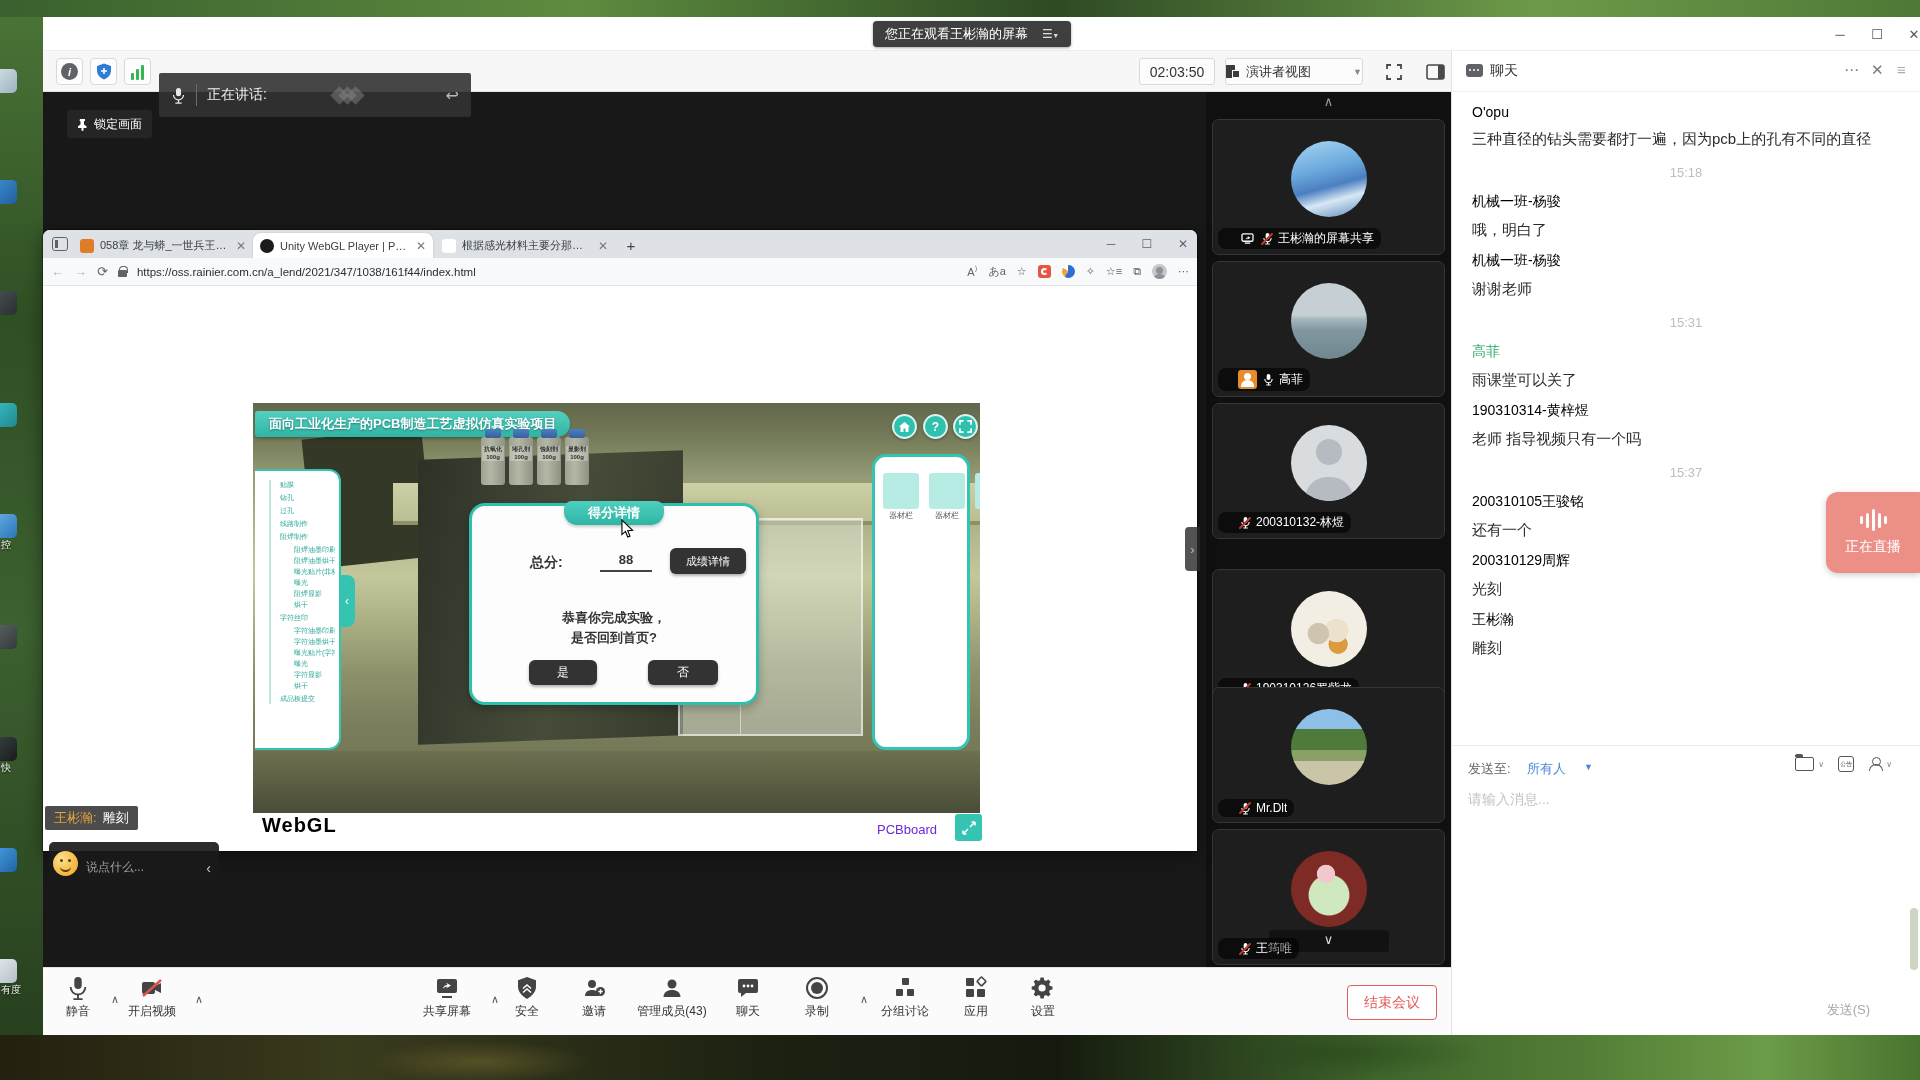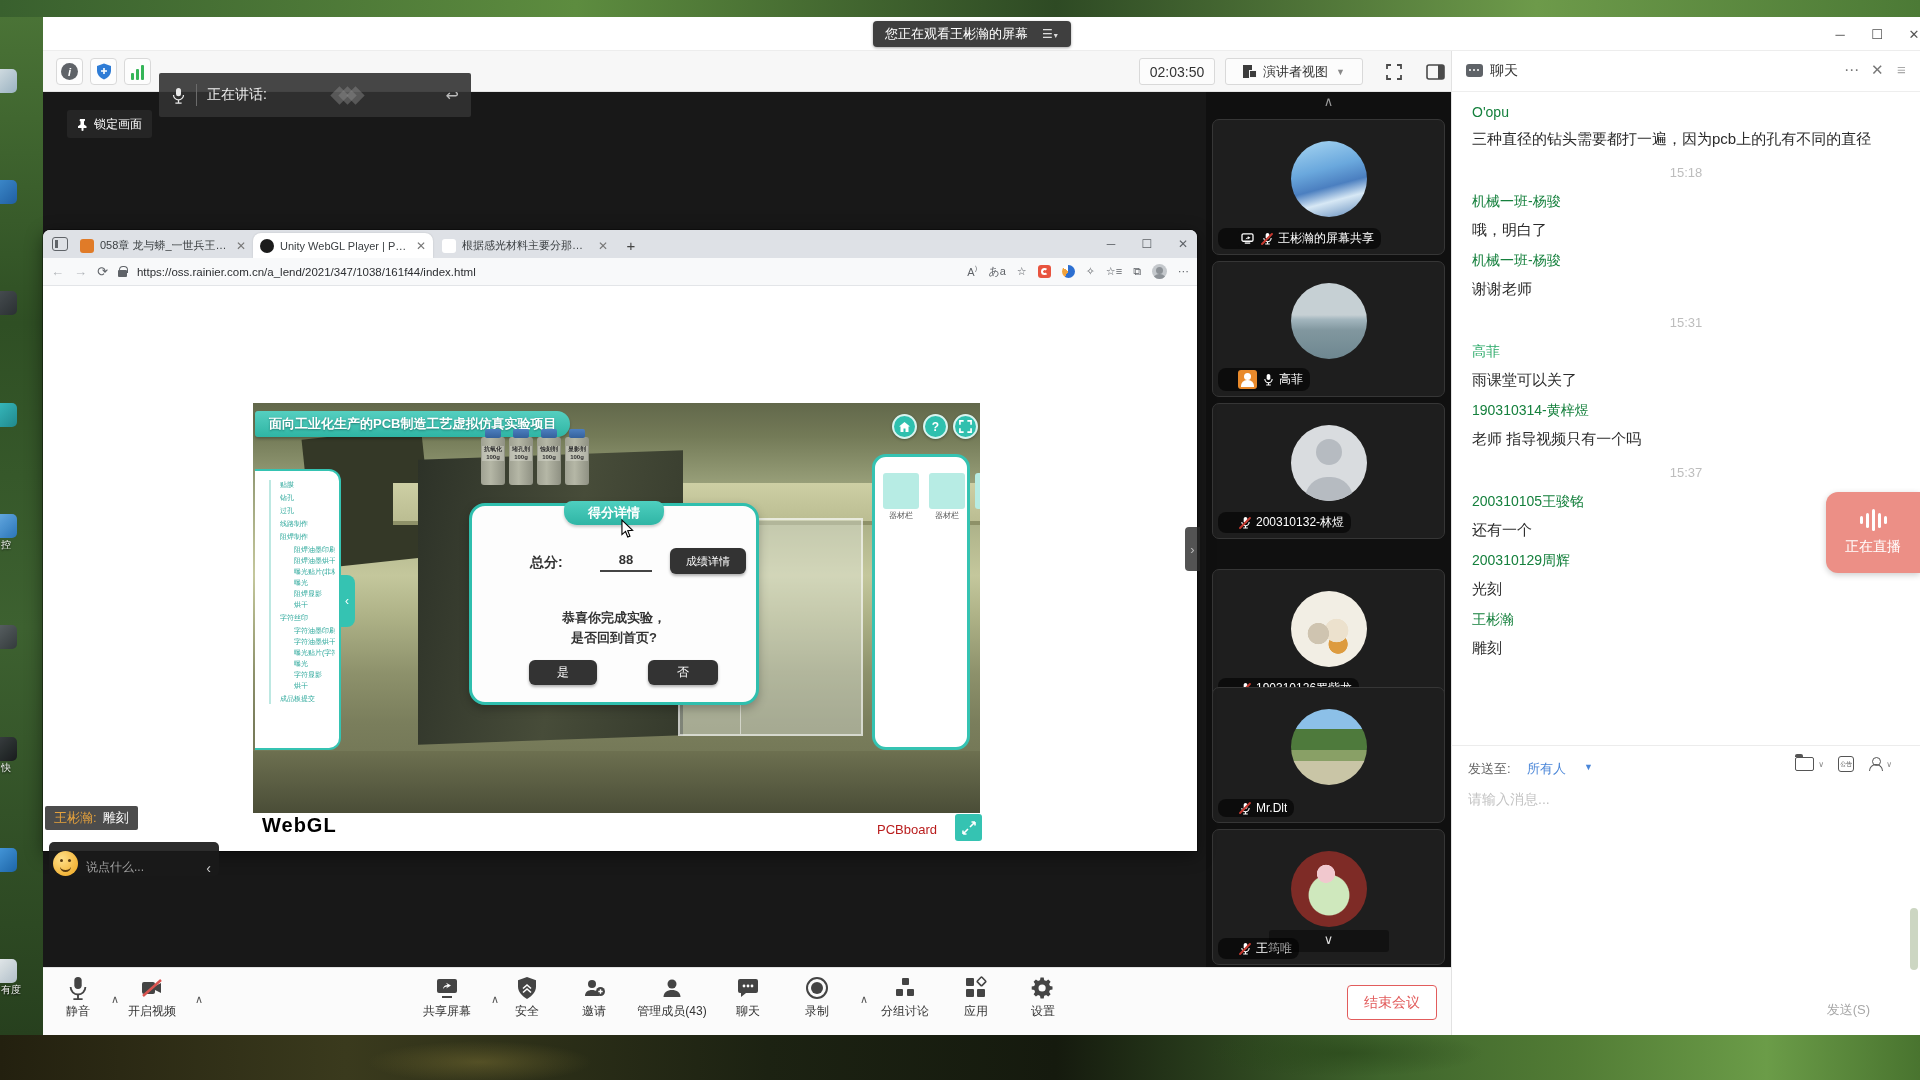--- a/index.html
+++ b/index.html
@@ -31,21 +31,21 @@
   .win-ctl{position:absolute;top:6px;width:30px;height:22px;color:#555;font-size:13px;display:flex;align-items:center;justify-content:center;cursor:default;}
 
   
   .toolbar{left:43px;top:51px;width:1408px;height:41px;background:#f7f7f7;border-bottom:1px solid #e3e3e3;}
   .tb-btn{position:absolute;top:7px;width:27px;height:27px;background:#fdfdfd;border:1px solid #d9d9d9;border-radius:4px;display:flex;align-items:center;justify-content:center;}
   .info-circle{width:17px;height:17px;border-radius:50%;background:#5f6368;color:#fff;font-size:11px;font-weight:bold;display:flex;align-items:center;justify-content:center;font-style:italic;}
   .signal{display:flex;align-items:flex-end;gap:2px;height:16px;}
   .signal i{width:3px;background:#35b558;border-radius:1px;}
   .signal i:nth-child(1){height:7px;}.signal i:nth-child(2){height:11px;}.signal i:nth-child(3){height:15px;}
   .timer-box{position:absolute;left:1096px;top:7px;width:76px;height:27px;background:#fcfcfc;border:1px solid #d9d9d9;border-radius:3px;display:flex;align-items:center;justify-content:center;font-size:14px;color:#333;}
-  .view-box{position:absolute;left:1182px;top:7px;width:138px;height:27px;background:#fcfcfc;border:1px solid #d9d9d9;border-radius:3px;display:flex;align-items:center;gap:6px;padding:0 17px;font-size:13px;color:#333;}
+  .view-box{position:absolute;left:1182px;top:7px;width:138px;height:27px;background:#fcfcfc;border:1px solid #d9d9d9;border-radius:3px;display:flex;align-items:center;gap:6px;padding:0 0;font-size:13px;color:#333;}
   .view-ic{width:14px;height:13px;position:relative;}
   .view-ic::before{content:"";position:absolute;left:0;top:0;width:9px;height:13px;background:#3c3c3c;}
   .view-ic::after{content:"";position:absolute;right:0;bottom:0;width:6px;height:6px;background:#3c3c3c;border:1px solid #f7f7f7;}
   .caret-down{font-size:9px;color:#888;margin-left:auto;}
   .icon-plain{position:absolute;top:9px;width:26px;height:24px;display:flex;align-items:center;justify-content:center;}
 
   
   .chat-header{left:1451px;top:51px;width:469px;height:41px;background:#ffffff;border-left:1px solid #e2e2e2;border-bottom:1px solid #eee;}
   .bubble-ic{position:absolute;left:14px;top:13px;width:17px;height:13px;background:#5f6368;border-radius:3px;}
   .bubble-ic::before{content:"";position:absolute;left:3px;top:5px;width:2px;height:2px;background:#fff;border-radius:50%;box-shadow:4px 0 0 #fff,8px 0 0 #fff;}
@@ -130,21 +130,21 @@
   .dialog{position:absolute;left:216px;top:100px;width:290px;height:202px;background:#fdfdfd;border:3px solid #2fbfae;border-radius:16px;box-shadow:0 4px 10px rgba(0,0,0,.25);}
   .dlg-tab{position:absolute;top:-5px;left:50%;transform:translateX(-50%);background:linear-gradient(#4ecfbf,#2fb5a5);color:#fff;font-size:13px;font-weight:bold;padding:3px 24px;border-radius:8px 8px 13px 13px;box-shadow:0 2px 3px rgba(0,0,0,.2);}
   .score-label{position:absolute;left:58px;font-size:14px;font-weight:bold;color:#333;}
   .score-val{position:absolute;left:128px;width:52px;text-align:center;font-size:13px;font-weight:bold;color:#333;border-bottom:2px solid #444;padding-bottom:3px;}
   .dark-btn{background:#333;color:#fff;border-radius:6px;display:flex;align-items:center;justify-content:center;box-shadow:0 2px 3px rgba(0,0,0,.3);}
   .details-btn{position:absolute;left:198px;top:42px;width:76px;height:26px;font-size:11px;}
   .dlg-msg{position:absolute;left:0;top:102px;width:100%;text-align:center;font-size:13px;font-weight:bold;color:#333;line-height:1.5;}
   .yes-btn{position:absolute;left:57px;top:154px;width:68px;height:25px;font-size:12px;}
   .no-btn{position:absolute;left:176px;top:154px;width:70px;height:25px;font-size:12px;}
   .webgl-logo{position:absolute;left:219px;top:528px;font-size:20px;font-weight:bold;color:#000000;letter-spacing:1px;}
-  .pcb-title{position:absolute;left:834px;top:536px;font-size:13px;color:#b91c1c;}
+  .pcb-title{position:absolute;left:834px;top:536px;font-size:13px;color:#6d28d9;}
   .fs-btn{position:absolute;left:912px;top:528px;width:27px;height:27px;background:#35c3b2;border-radius:3px;display:flex;align-items:center;justify-content:center;}
 
   
   .pstrip{left:1206px;top:92px;width:245px;height:875px;background:#101010;}
   .p-chevron{position:absolute;left:0;width:100%;text-align:center;color:#9a9a9a;font-size:13px;}
   .tile{position:absolute;left:6px;width:233px;height:136px;background:#1e1e1e;border:1px solid #363636;border-radius:7px;}
   .avatar{position:absolute;left:50%;top:44%;transform:translate(-50%,-50%);width:76px;height:76px;border-radius:50%;overflow:hidden;}
   .avatar-sky{background:linear-gradient(165deg,#a9d7f3 0%,#6aa8dd 38%,#4b7fc0 58%,#d7e8f5 74%,#5b86b8 100%);}
   .avatar-sea{background:linear-gradient(180deg,#c6d0d4 0 42%,#a3b6be 48%,#81979f 62%,#6e8790 100%);}
   .avatar-default{background:#d9dcdf;}
@@ -161,21 +161,21 @@
   .has-share .share-ic{display:flex;}
   .host-ic{display:none;width:19px;height:19px;background:#e98a2b;border-radius:3px;flex:none;align-items:center;justify-content:center;position:relative;}
   .has-host .host-ic{display:flex;}
   .host-ic::before{content:"";position:absolute;top:3px;width:7px;height:7px;border-radius:50%;background:#fff;}
   .host-ic::after{content:"";position:absolute;bottom:2px;width:13px;height:7px;border-radius:6px 6px 0 0;background:#fff;}
   .pdown{position:absolute;left:50%;transform:translateX(-50%);top:838px;width:120px;height:22px;background:rgba(0,0,0,.4);border-radius:3px;color:#ddd;text-align:center;font-size:13px;line-height:20px;}
 
   
   .chat-body{left:1451px;top:92px;width:469px;height:653px;background:#fff;border-left:1px solid #e2e2e2;padding:12px 20px;overflow:hidden;}
   .msg{margin-bottom:9px;}
-  .msg-name{font-size:14px;color:#15803d;margin-bottom:7px;}
+  .msg-name{font-size:14px;color:#000000;margin-bottom:7px;}
   .msg.green .msg-name{color:#2aa968;}
   .msg-text{font-size:15px;color:#2b2b2b;line-height:1.65;}
   .msg.type-time .msg-text{text-align:center;color:#bdbdbd;font-size:13px;margin:10px 0;}
   .chat-scroll{position:absolute;left:1910px;top:908px;width:8px;height:62px;background:#ccd6c2;border-radius:4px;z-index:40;}
   .live-badge{left:1826px;top:492px;width:94px;height:81px;background:#ec8f86;border-radius:12px 0 0 12px;z-index:35;display:flex;flex-direction:column;align-items:center;justify-content:center;gap:7px;box-shadow:0 2px 6px rgba(0,0,0,.2);}
   .wave{display:flex;align-items:center;gap:3px;}
   .wave i{width:3px;background:#fff;border-radius:2px;}
   .wave i:nth-child(1){height:8px;}.wave i:nth-child(2){height:15px;}.wave i:nth-child(3){height:22px;}.wave i:nth-child(4){height:15px;}.wave i:nth-child(5){height:8px;}
   .live-text{color:#fff;font-size:14px;}
 

